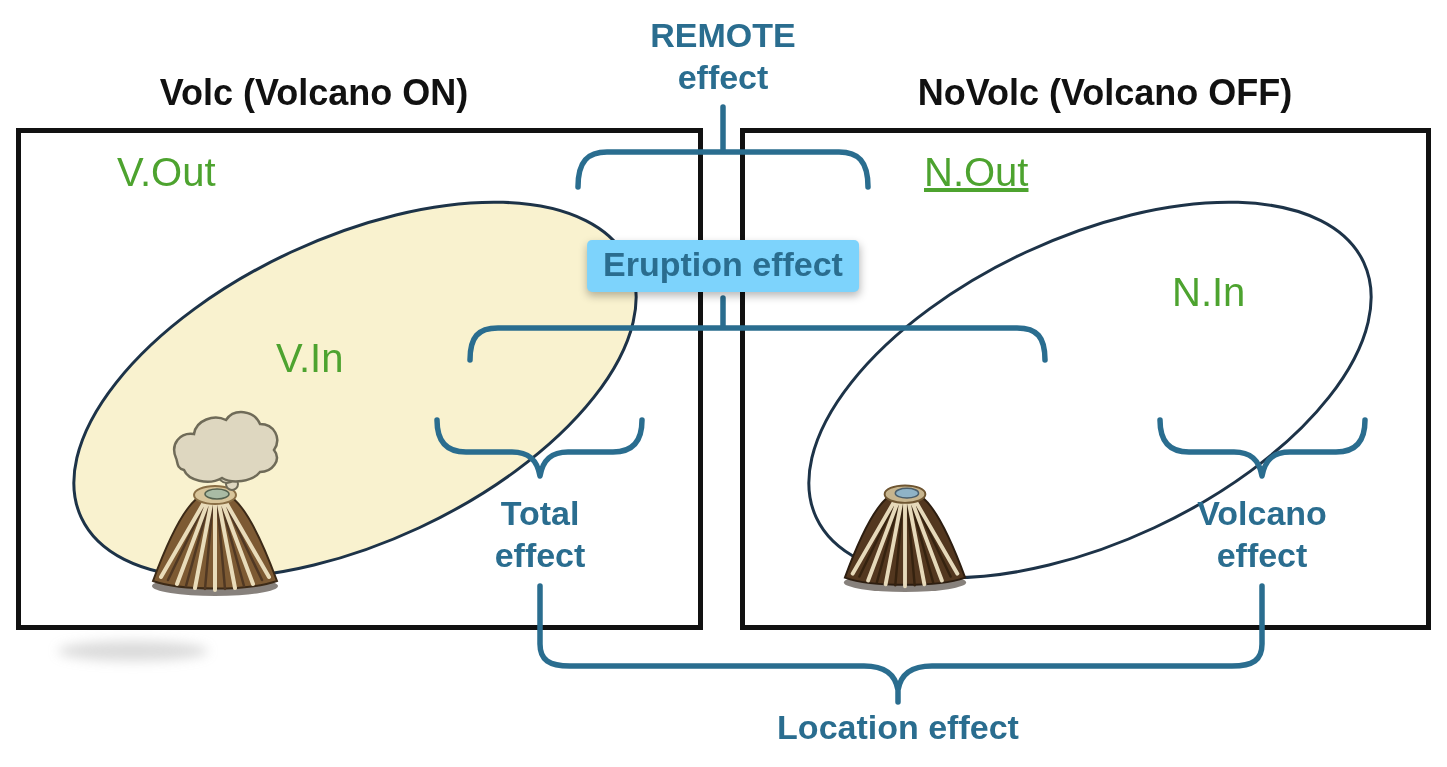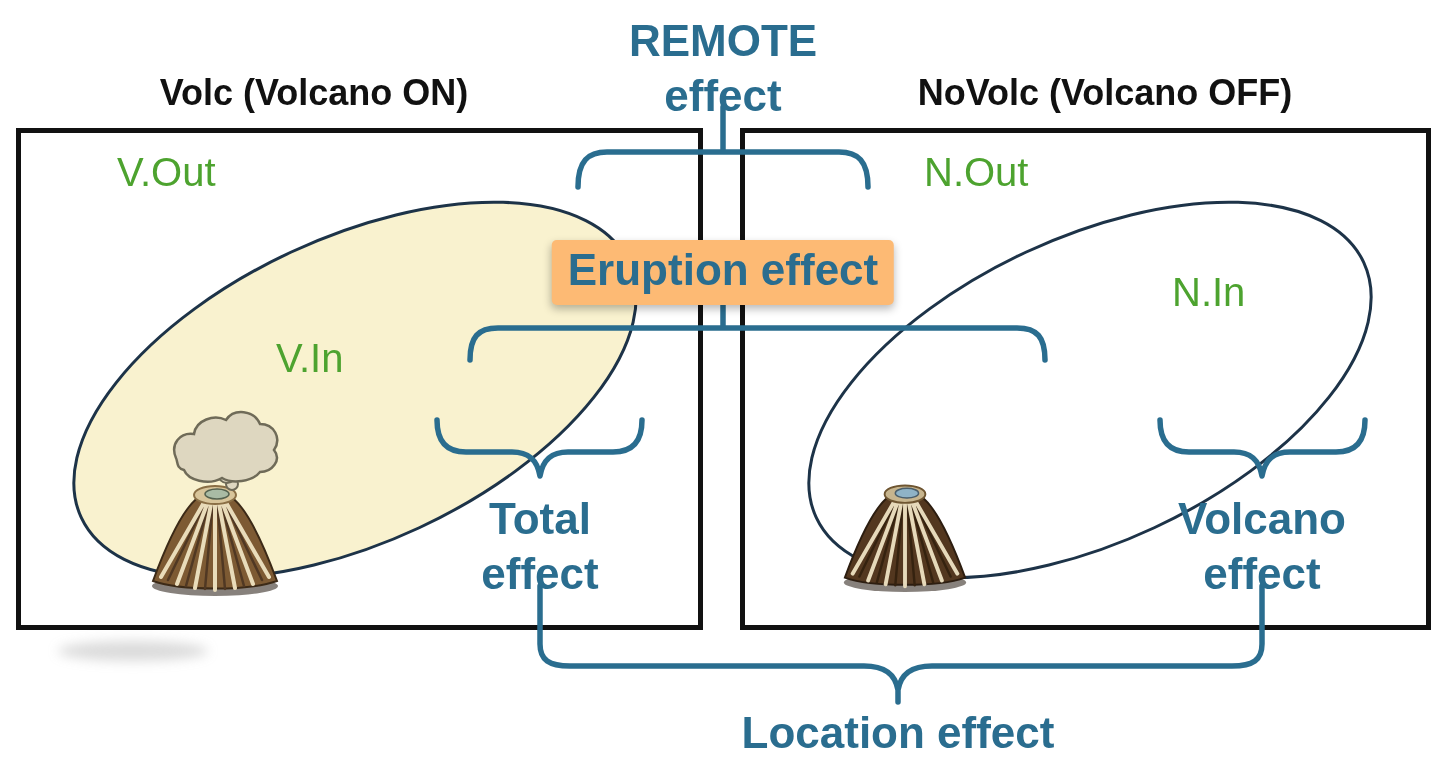--- a/index.html
+++ b/index.html
@@ -7,24 +7,24 @@
     position:relative;width:1447px;height:767px;background:#ffffff;
     font-family:"Liberation Sans",sans-serif;overflow:hidden;
   }
   .box{position:absolute;border:5px solid #111111;box-sizing:border-box;background:transparent;}
   .box-left{left:16px;top:128px;width:687px;height:502px;}
   .box-right{left:740px;top:128px;width:691px;height:502px;}
   svg.overlay{position:absolute;left:0;top:0;width:1447px;height:767px;pointer-events:none;}
   .lbl{position:absolute;white-space:nowrap;}
   .center{transform:translateX(-50%);text-align:center;}
   .title{font-weight:bold;font-size:36px;color:#111111;letter-spacing:0px;}
-  .teal{color:#2a6d8f;font-weight:bold;font-size:44px;line-height:1.24;}
+  .teal{color:#2a6d8f;font-weight:bold;font-size:34px;line-height:1.24;}
   .green{color:#4da32f;font-size:40px;font-weight:400;}
   .eruption-bg{
-    background:#fdba74;padding:3px 16px 7px 16px;border-radius:5px;
+    background:#7dd3fc;padding:3px 16px 7px 16px;border-radius:5px;
     box-shadow:0 4px 9px rgba(0,0,0,0.28);
   }
   .two-line span{display:block;}
   .smudge{
     position:absolute;left:58px;top:641px;width:150px;height:20px;
     background:rgba(125,125,125,0.28);border-radius:50%;filter:blur(6px);
   }
 </style>
 </head>
 <body>
@@ -81,21 +81,21 @@
   <div class="lbl title center" style="left:1105px;top:72px;">NoVolc (Volcano OFF)</div>
   <div class="lbl title center" style="left:314px;top:72px;">Volc (Volcano ON)</div>
 
   <div class="lbl teal center two-line" style="left:723px;top:14px;">
     <span>REMOTE</span>
     <span>effect</span>
   </div>
 
   <div class="lbl green" style="left:117px;top:150px;">V.Out</div>
   <div class="lbl green" style="left:256px;top:336px;margin-left:20px;">V.In</div>
-  <div class="lbl green" style="left:924px;top:150px;">N.Out</div>
+  <div class="lbl green" style="left:924px;top:150px;text-decoration:underline;">N.Out</div>
   <div class="lbl green" style="left:1172px;top:270px;">N.In</div>
 
   <div class="lbl teal center eruption-bg" style="left:723px;top:240px;">Eruption effect</div>
 
   <div class="lbl teal center two-line" style="left:540px;top:492px;">
     <span>Total</span>
     <span>effect</span>
   </div>
 
   <div class="lbl teal center two-line" style="left:1262px;top:492px;">

